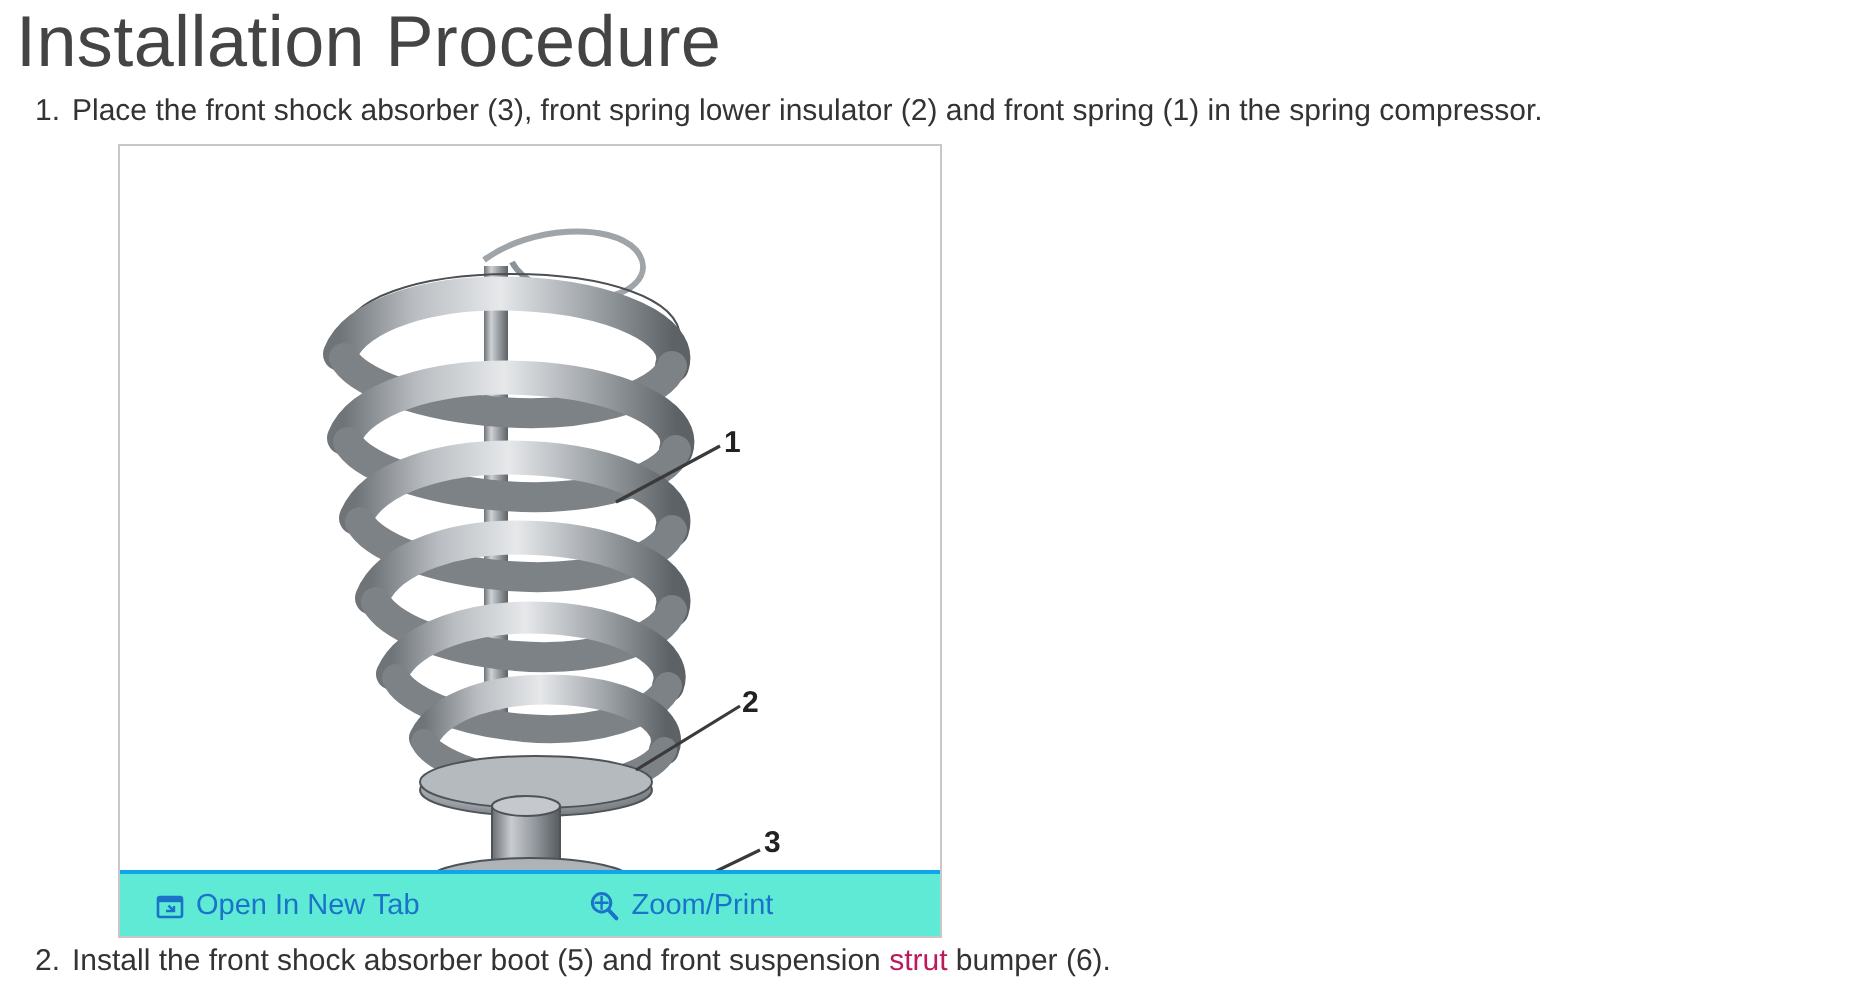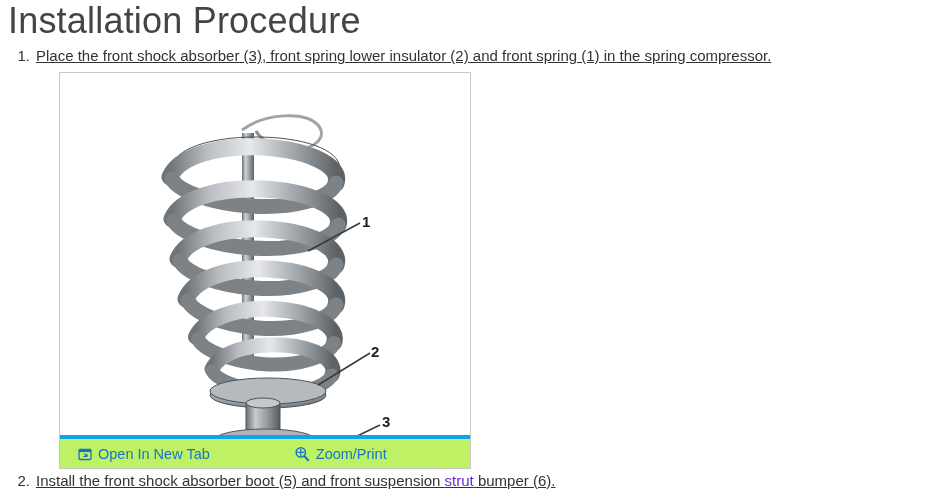--- a/index.html
+++ b/index.html
@@ -40,63 +40,62 @@
     width: 30px;
     text-align: right;
     padding-right: 6px;
     flex: 0 0 auto;
     font-size: 15px;
     color: #333333;
   }
   .step-text {
     flex: 1 1 auto;
     white-space: nowrap;
-    text-decoration: underline;
   }
   #step-1 { margin-top: 6px; }
   #step-2 { margin-top: 2px; }
 
   .figure-wrap {
     margin-left: 59px;
     margin-top: 6px;
     width: 412px;
     border: 1px solid #c8c8c8;
     background: #ffffff;
     box-sizing: border-box;
   }
   .figure-image {
     height: 362px;
     position: relative;
     background: #ffffff;
     overflow: hidden;
   }
   .figure-toolbar {
     height: 33px;
-    background: #bef264;
-    border-top: 4px solid #0ea5e9;
+    background: #5eead4;
+    border-top: 2px solid #0ea5e9;
     display: flex;
     align-items: center;
     box-sizing: border-box;
     padding: 0 6px;
   }
   .tool-btn {
     display: flex;
     align-items: center;
     gap: 6px;
     color: #1a73c8;
     font-size: 14.5px;
     cursor: pointer;
     text-decoration: none;
     white-space: nowrap;
   }
   .tool-open { margin-left: 12px; }
   .tool-zoom { margin-left: 84px; }
   .tool-icon { display: inline-flex; align-items: center; justify-content: center; }
 
-  .link-inline { color: #6d28d9; }
+  .link-inline { color: #be185d; }
 
   .callout-num {
     position: absolute;
     font-size: 15px;
     font-weight: 700;
     color: #222222;
     font-family: "Liberation Sans", sans-serif;
   }
 </style>
 </head>

